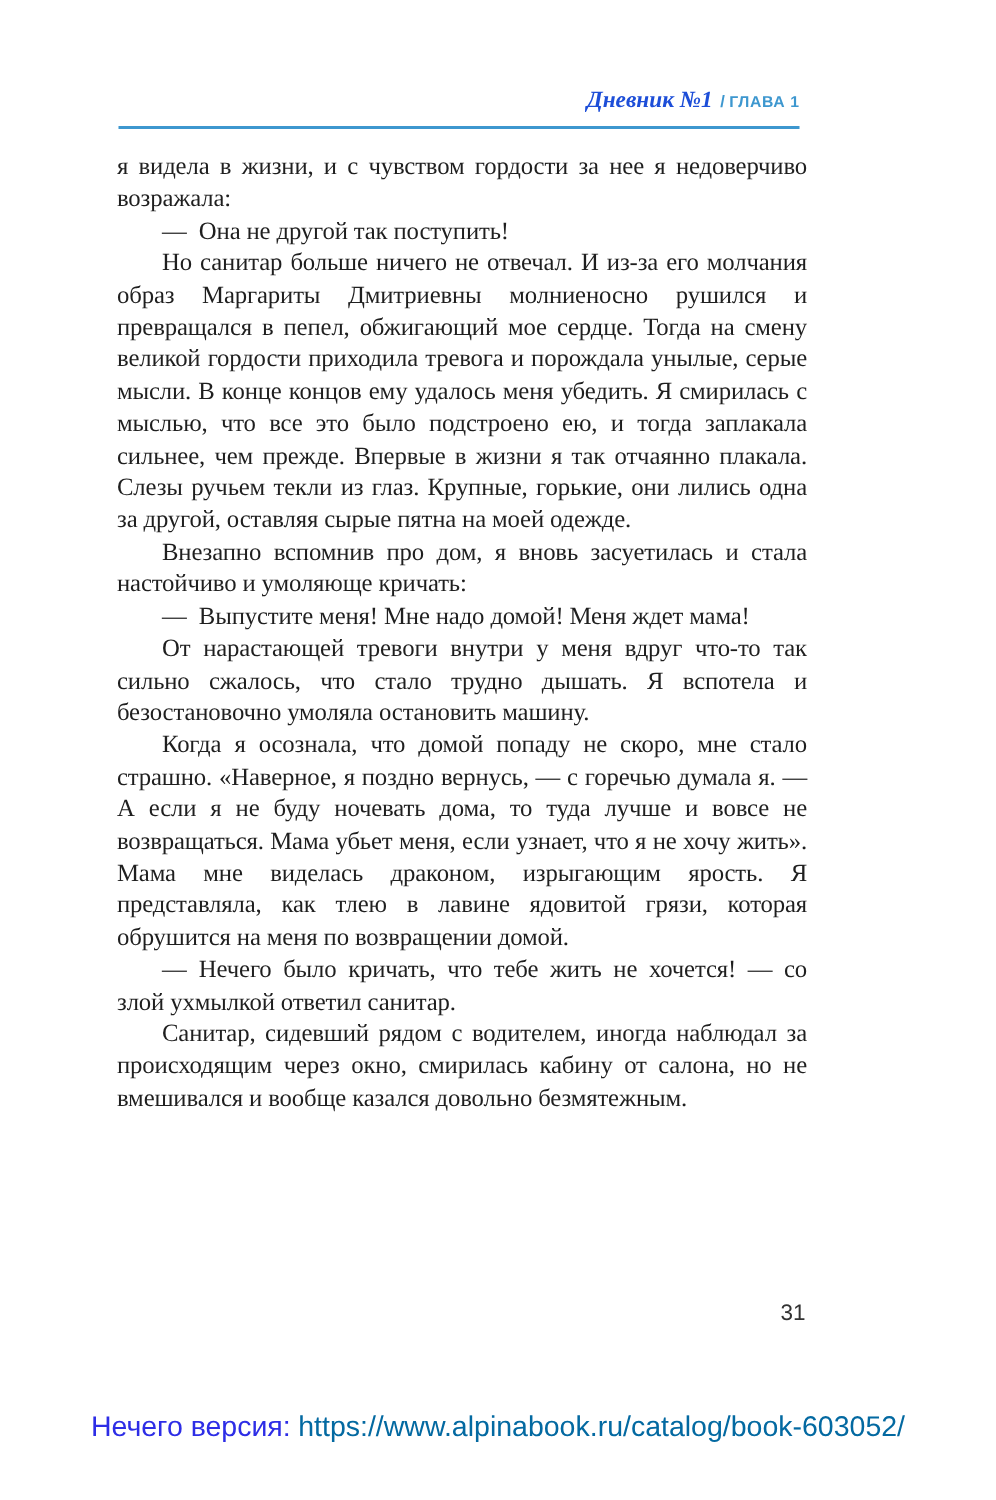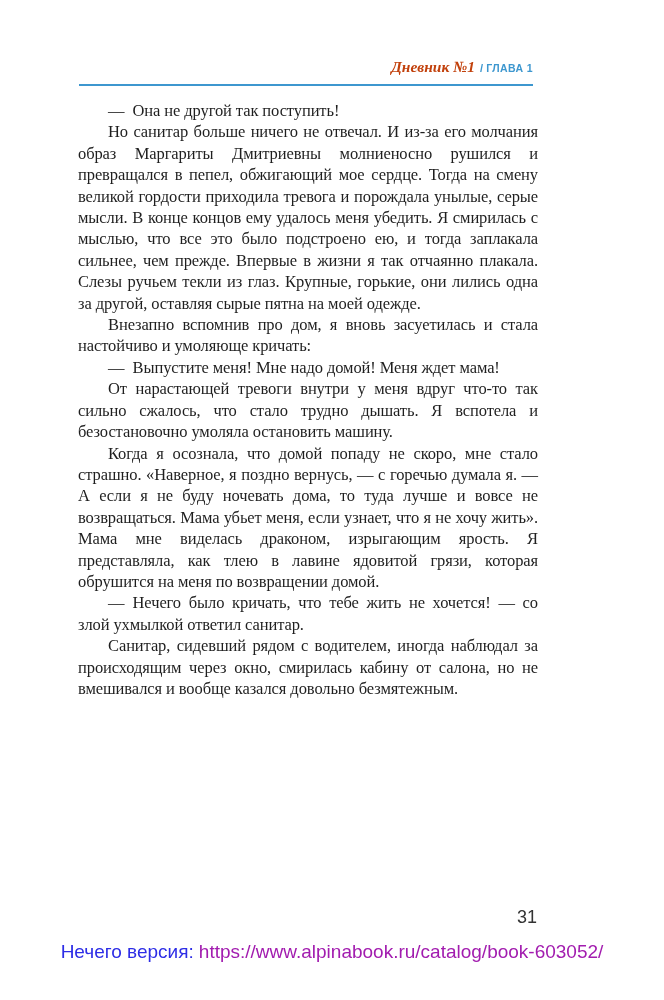--- a/index.html
+++ b/index.html
@@ -17,21 +17,21 @@
     border-bottom:2px solid #3d97cf;
     text-align:right;
     white-space:nowrap;
     line-height:18px;
   }
   .hdr-title{
     font-family:"Liberation Serif","DejaVu Serif",serif;
     font-style:italic;
     font-weight:700;
     font-size:15.5px;
-    color:#c2410c;
+    color:#1d4ed8;
   }
   .hdr-sep{
     font-family:"Liberation Sans","DejaVu Sans",sans-serif;
     font-weight:700;
     font-size:11px;
     color:#3d97cf;
     margin:0 3px 0 5px;
   }
   .hdr-chapter{
     font-family:"Liberation Sans","DejaVu Sans",sans-serif;
@@ -53,53 +53,54 @@
   .body p{
     margin:0;
     text-indent:30px;
   }
   .body p.first{
     text-indent:0;
   }
   
   .pagenum{
     position:absolute;
-    top:907px;
+    top:867px;
     right:127px;
     font-family:"Liberation Sans","DejaVu Sans",sans-serif;
-    font-size:18px;
+    font-size:15px;
     color:#333333;
   }
   
   .footer{
     position:absolute;
     top:941px;
     left:0;right:0;
     text-align:center;
     font-family:"Liberation Sans","DejaVu Sans",sans-serif;
     font-size:19px;
     color:#2d2de6;
     white-space:nowrap;
   }
   .footer a{
-    color:#a21caf;
+    color:#0369a1;
     text-decoration:none;
     margin-left:5px;
   }
 </style>
 </head>
 <body>
 
 <div class="page">
 
   <header class="header">
     <span class="hdr-title">Дневник №1</span><span class="hdr-sep">/</span><span class="hdr-chapter">ГЛАВА 1</span>
   </header>
 
   <main class="body">
+    <p class="first">я видела в жизни, и с чувством гордости за нее я недоверчиво возражала:</p>
     <p>— Она не другой так поступить!</p>
     <p>Но санитар больше ничего не отвечал. И из-за его молчания образ Маргариты Дмитриевны молниеносно рушился и превращался в пепел, обжигающий мое сердце. Тогда на смену великой гордости приходила тревога и порождала унылые, серые мысли. В конце концов ему удалось меня убедить. Я смирилась с мыслью, что все это было подстроено ею, и тогда заплакала сильнее, чем прежде. Впервые в жизни я так отчаянно плакала. Слезы ручьем текли из глаз. Крупные, горькие, они лились одна за другой, оставляя сырые пятна на моей одежде.</p>
     <p>Внезапно вспомнив про дом, я вновь засуетилась и стала настойчиво и умоляюще кричать:</p>
     <p>— Выпустите меня! Мне надо домой! Меня ждет мама!</p>
     <p>От нарастающей тревоги внутри у меня вдруг что-то так сильно сжалось, что стало трудно дышать. Я вспотела и безостановочно умоляла остановить машину.</p>
     <p>Когда я осознала, что домой попаду не скоро, мне стало страшно. «Наверное, я поздно вернусь, — с горечью думала я. — А если я не буду ночевать дома, то туда лучше и вовсе не возвращаться. Мама убьет меня, если узнает, что я не хочу жить». Мама мне виделась драконом, изрыгающим ярость. Я представляла, как тлею в лавине ядовитой грязи, которая обрушится на меня по возвращении домой.</p>
     <p>— Нечего было кричать, что тебе жить не хочется! — со злой ухмылкой ответил санитар.</p>
     <p>Санитар, сидевший рядом с водителем, иногда наблюдал за происходящим через окно, смирилась кабину от салона, но не вмешивался и вообще казался довольно безмятежным.</p>
   </main>
 

